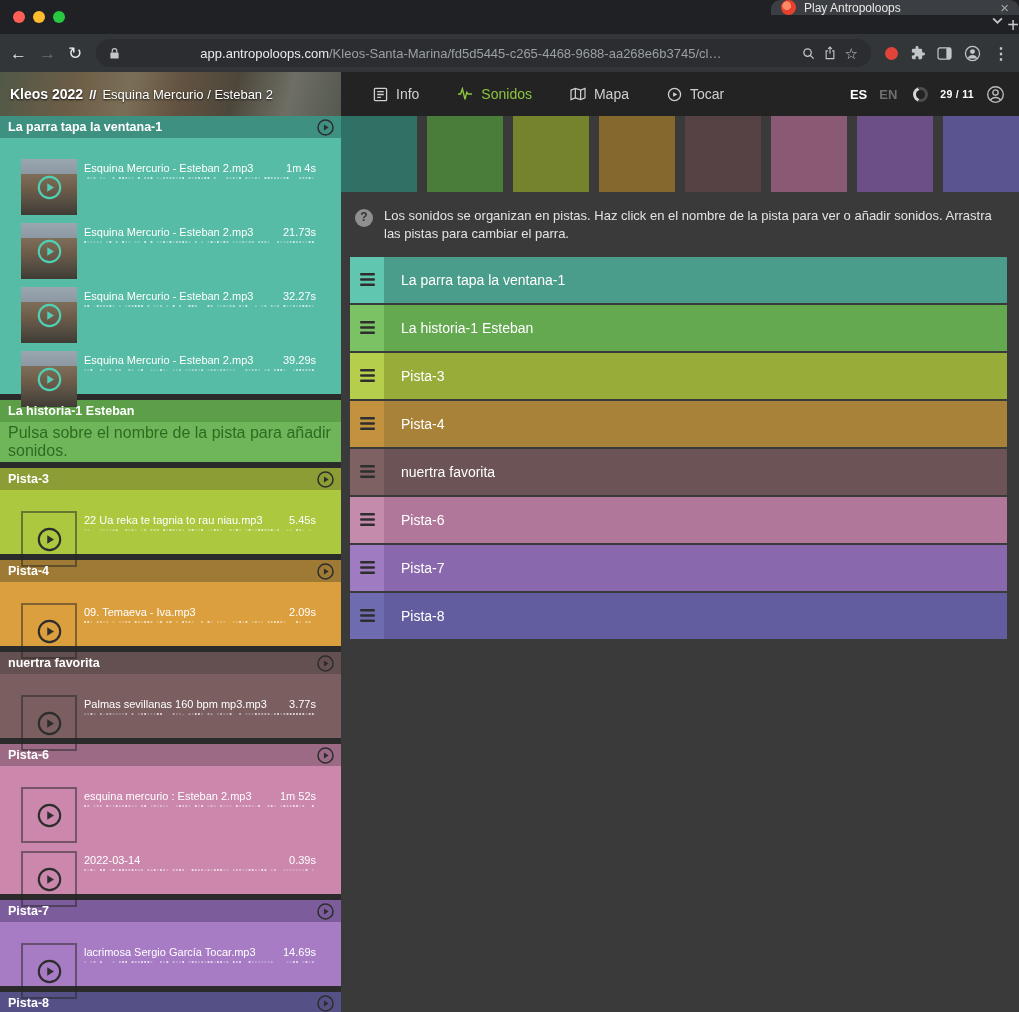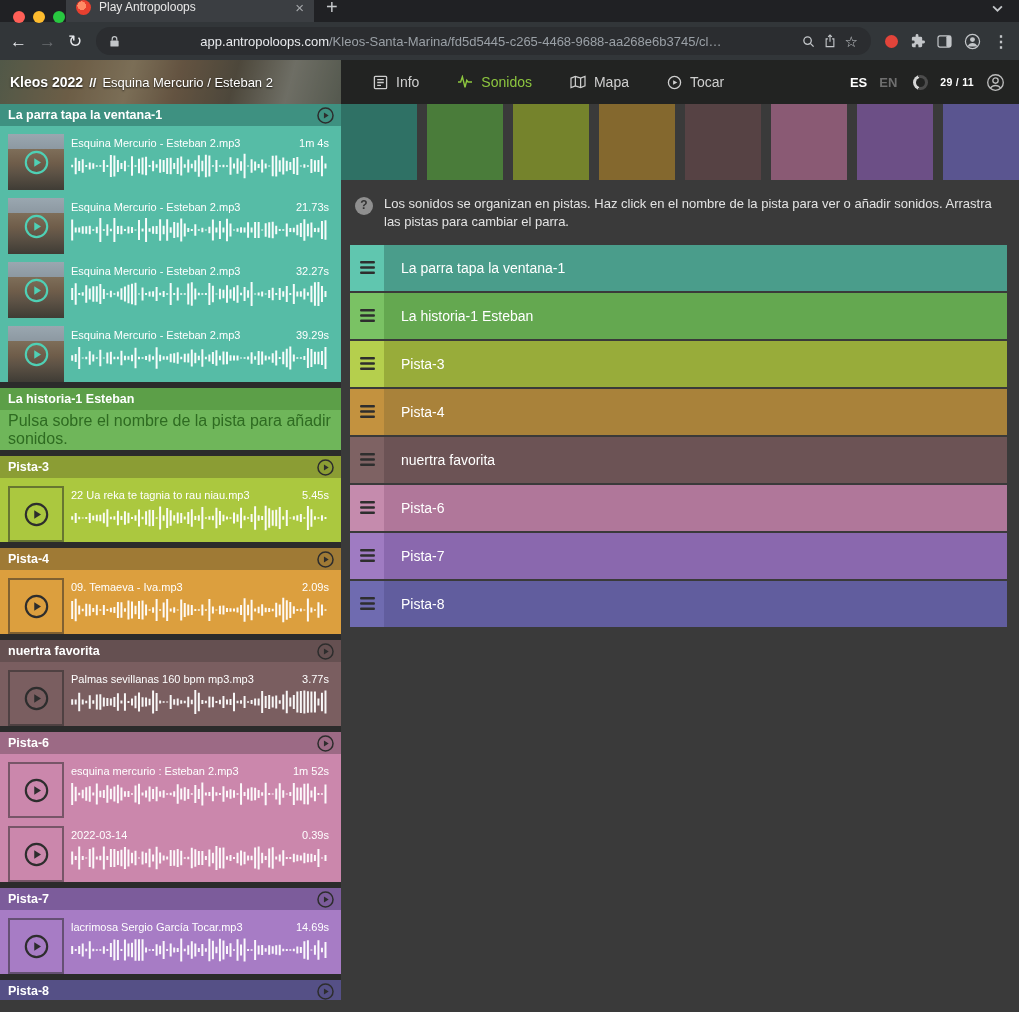--- a/index.html
+++ b/index.html
@@ -1,21 +1,21 @@
 <!DOCTYPE html>
 <html style="--accent: #8dc63f;"><head>
 <meta charset="utf-8">
 <style>
   * { box-sizing: border-box; margin: 0; padding: 0; }
   html, body { width: 1019px; height: 1012px; overflow: hidden; }
   body { font-family: "Liberation Sans", sans-serif; background: #3a3a3a; }
   .icon { display: inline-flex; align-items: center; justify-content: center; }
 
   
-  .tab-strip { position: relative; height: 22px; background: #202124; display: flex; align-items: flex-end; }
+  .tab-strip { position: relative; height: 34px; background: #202124; display: flex; align-items: flex-end; flex-direction: column; }
   .traffic { position: absolute; left: 13px; top: 11px; display: flex; gap: 8px; }
   .light { width: 12px; height: 12px; border-radius: 50%; }
   .light.red { background: #ff5f57; } .light.yellow { background: #febc2e; } .light.green { background: #28c840; }
   .tab { margin-left: 66px; width: 248px; height: 30px; background: #3b3e42; border-radius: 9px 9px 0 0; display: flex; align-items: center; gap: 8px; padding: 0 10px; }
   .favicon { width: 15px; height: 15px; border-radius: 50%; flex: none;
     background: radial-gradient(circle at 38% 38%, #ff8a65 0 32%, #e8402f 33% 100%); }
   .tab-title { font-size: 12px; color: #e8e8e8; flex: 1; white-space: nowrap; overflow: hidden; }
   .tab-close { color: #a4a7aa; font-size: 15px; line-height: 1; cursor: pointer; }
   .new-tab-btn { color: #c6c9cc; font-size: 20px; margin: 0 0 5px 12px; line-height: 1; cursor: pointer; }
   .tab-chevron { position: absolute; right: 16px; bottom: 10px; cursor: pointer; }
@@ -55,21 +55,21 @@
   .content { display: flex; height: 896px; }
   .sidebar { width: 341px; flex: none; background: #2b2b2b; overflow: hidden; }
   .main { flex: 1; background: #3a3a3a; overflow: hidden; }
 
   
   .sb-track { margin-bottom: 6px; }
   .sb-head { height: 22px; display: flex; align-items: center; padding: 0 6px 0 8px; cursor: pointer; }
   .sb-head-name { flex: 1; font-size: 12.5px; font-weight: 700; color: #fff; white-space: nowrap; overflow: hidden; }
   .sb-play { width: 19px; height: 19px; flex: none; cursor: pointer; }
   .sb-hint { min-height: 30px; display: flex; align-items: center; padding: 2px 8px; font-size: 16px; }
-  .clip { height: 64px; display: flex; gap: 7px; padding: 8px; cursor: pointer; }
+  .clip { height: 64px; display: flex; gap: 7px; padding: 21px; cursor: pointer; }
   .thumb { width: 56px; height: 56px; flex: none; display: flex; align-items: center; justify-content: center; }
   .thumb-photo { background: linear-gradient(180deg, #9aa7b0 0%, #8d99a2 26%, #7e6e59 27%, #6f5d4a 52%, #5d5245 70%, #3f3c35 100%); }
   .thumb-plain { box-shadow: inset 0 0 0 2px rgba(35,35,35,.5); }
   .clip-body { flex: 1; min-width: 0; display: flex; flex-direction: column; padding: 3px 4px 2px 0; }
   .clip-top { display: flex; justify-content: space-between; gap: 8px; font-size: 11px; color: #fff; }
   .clip-name { white-space: nowrap; overflow: hidden; text-overflow: ellipsis; }
   .clip-duration { flex: none; }
   .wave { flex: 1; margin-top: 3px; min-height: 0; }
   .wave svg { display: block; width: 100%; height: 100%; }
 

